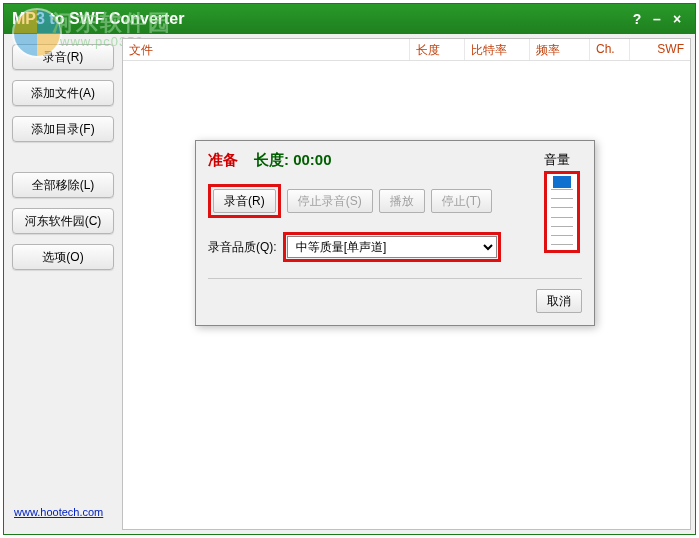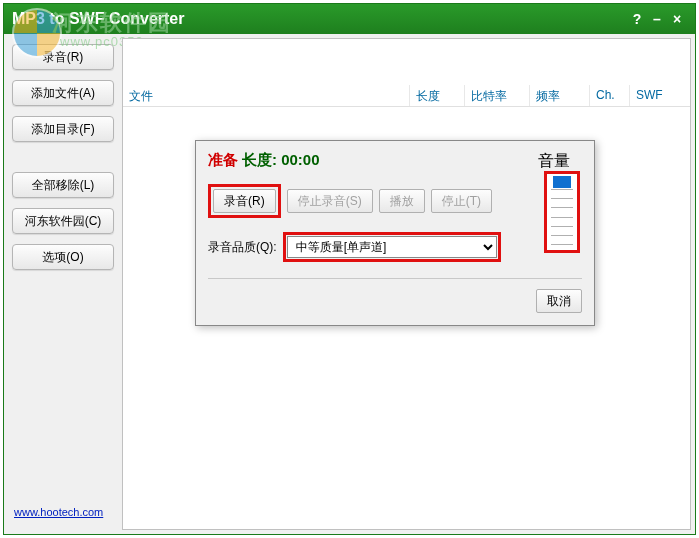--- a/index.html
+++ b/index.html
@@ -15,40 +15,40 @@
 .wm-url { position:absolute; left:48px; top:26px; color:#79c97b; font-size:13px; letter-spacing:1px; }
 
 .body { flex: 1; display: flex; background: #f0f0f0; }
 .sidebar { width: 118px; background: #f0f0f0; padding: 10px 8px; display: flex; flex-direction: column; gap: 30px; }
 .side-group { display:flex; flex-direction:column; gap:10px; }
 .side-btn { height: 26px; border: 1px solid #b5b5b5; border-radius: 4px; background: linear-gradient(#fdfdfd,#e8e8e8); font-size: 12px; cursor: pointer; box-shadow: 0 1px 1px rgba(0,0,0,0.1); }
 .sidebar-fill { flex:1; }
 .footer-link { font-size: 11px; color: #0020c0; text-decoration: underline; cursor: pointer; padding: 6px 2px; }
 
 .main { flex: 1; background: #fff; border: 1px solid #c0c0c0; margin: 4px 4px 4px 0; position: relative; }
-.list-header { display: flex; height: 22px; border-bottom: 1px solid #e0e0e0; font-size: 12px; color: #0369a1; margin-top: 46px; }
+.list-header { display: flex; height: 22px; border-bottom: 1px solid #e0e0e0; font-size: 12px; color: #c2410c; }
 .list-header div { padding: 3px 6px; border-right: 1px solid #e8e8e8; }
 .col-file { flex: 1.8; }
 .col-len { width: 55px; }
 .col-bit { width: 65px; }
 .col-freq { width: 60px; }
 .col-ch { width: 40px; }
-.col-swf { width: 60px; border-right: none !important; }
+.col-swf { width: 60px; border-right: none !important; text-align: right; }
 
 
 .dialog { position: absolute; left: 195px; top: 140px; width: 400px; background: #f0f0f0; border: 1px solid #888; box-shadow: 2px 2px 8px rgba(0,0,0,0.25); }
 .dlg-title { height: 26px; background: #fff; border-bottom: 1px solid #ccc; display: flex; align-items: center; padding: 0 8px; font-size: 12px; }
 .dlg-title .dlg-icon { width: 14px; height: 14px; border-radius: 50%; border: 1px solid #888; margin-right: 6px; background: radial-gradient(circle at 40% 40%, #fff, #bcd); }
 .dlg-title .spacer { flex: 1; }
 .dlg-close { cursor: pointer; font-size: 14px; padding: 0 4px; }
 .dlg-body { padding: 10px 12px 12px 12px; font-size: 12px; position: relative; }
-.status-row { display: flex; align-items: baseline; gap: 4px; }
+.status-row { display: flex; align-items: baseline; gap: 16px; }
 .status-label { color: #d00000; font-size: 15px; font-weight: bold; }
 .status-len { color: #006000; font-size: 15px; font-weight: bold; }
-.vol-label { position: absolute; right: 24px; top: 10px; font-size: 16px; }
+.vol-label { position: absolute; right: 24px; top: 10px; font-size: 13px; }
 .vol-meter { position: absolute; right: 14px; top: 30px; width: 36px; height: 82px; border: 3px solid #e01010; background: #fff; }
 .vol-meter .seg { position: absolute; left: 4px; right: 4px; height: 1px; background: #b0b0b0; }
 .vol-meter .fill { position: absolute; left: 6px; right: 6px; top: 2px; height: 12px; background: #1070d0; }
 
 .btn-row { margin-top: 14px; display: flex; gap: 6px; align-items: center; }
 .dlg-btn { height: 24px; padding: 0 10px; font-size: 12px; border: 1px solid #b0b0b0; background: linear-gradient(#fdfdfd,#e8e8e8); border-radius: 2px; cursor: pointer; }
 .dlg-btn.disabled { color: #a0a0a0; cursor: default; }
 .rec-wrap { border: 3px solid #e01010; padding: 2px; display: inline-block; }
 
 .quality-row { margin-top: 14px; display: flex; align-items: center; gap: 6px; }

